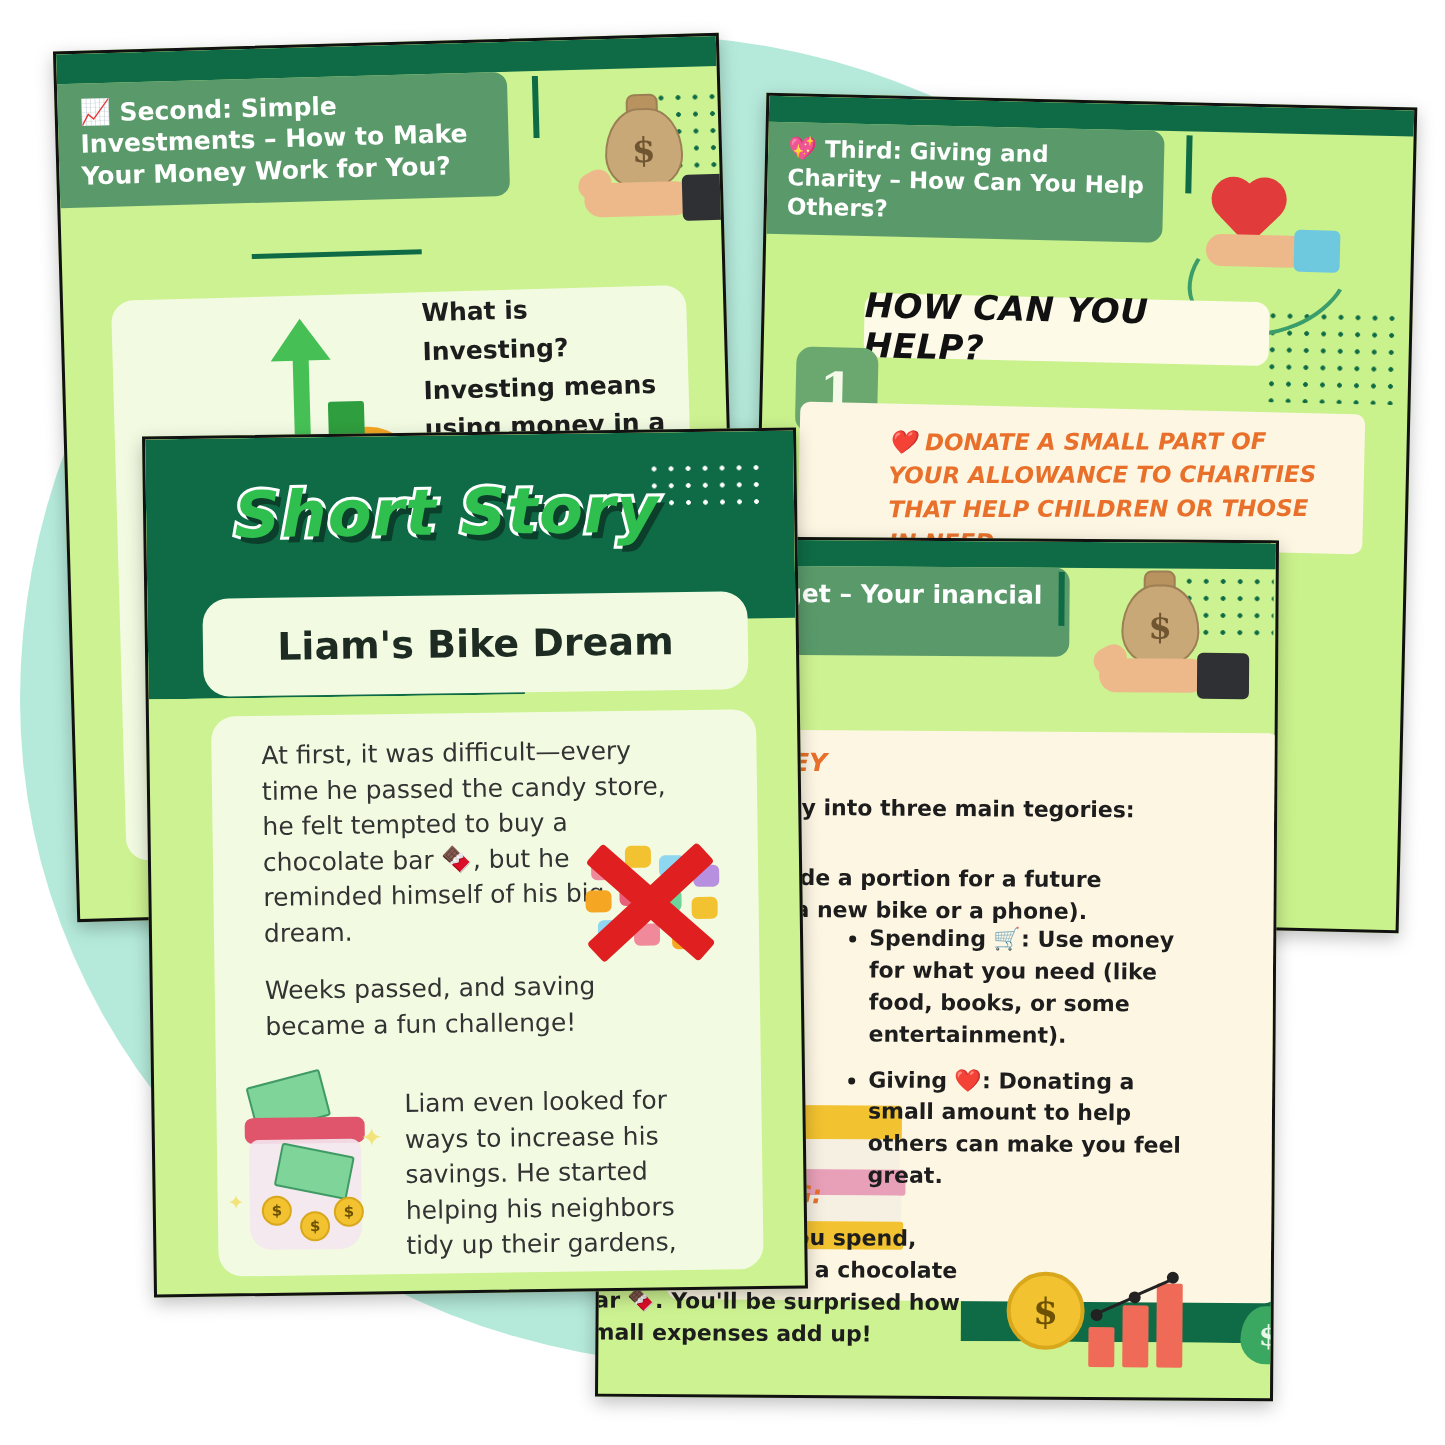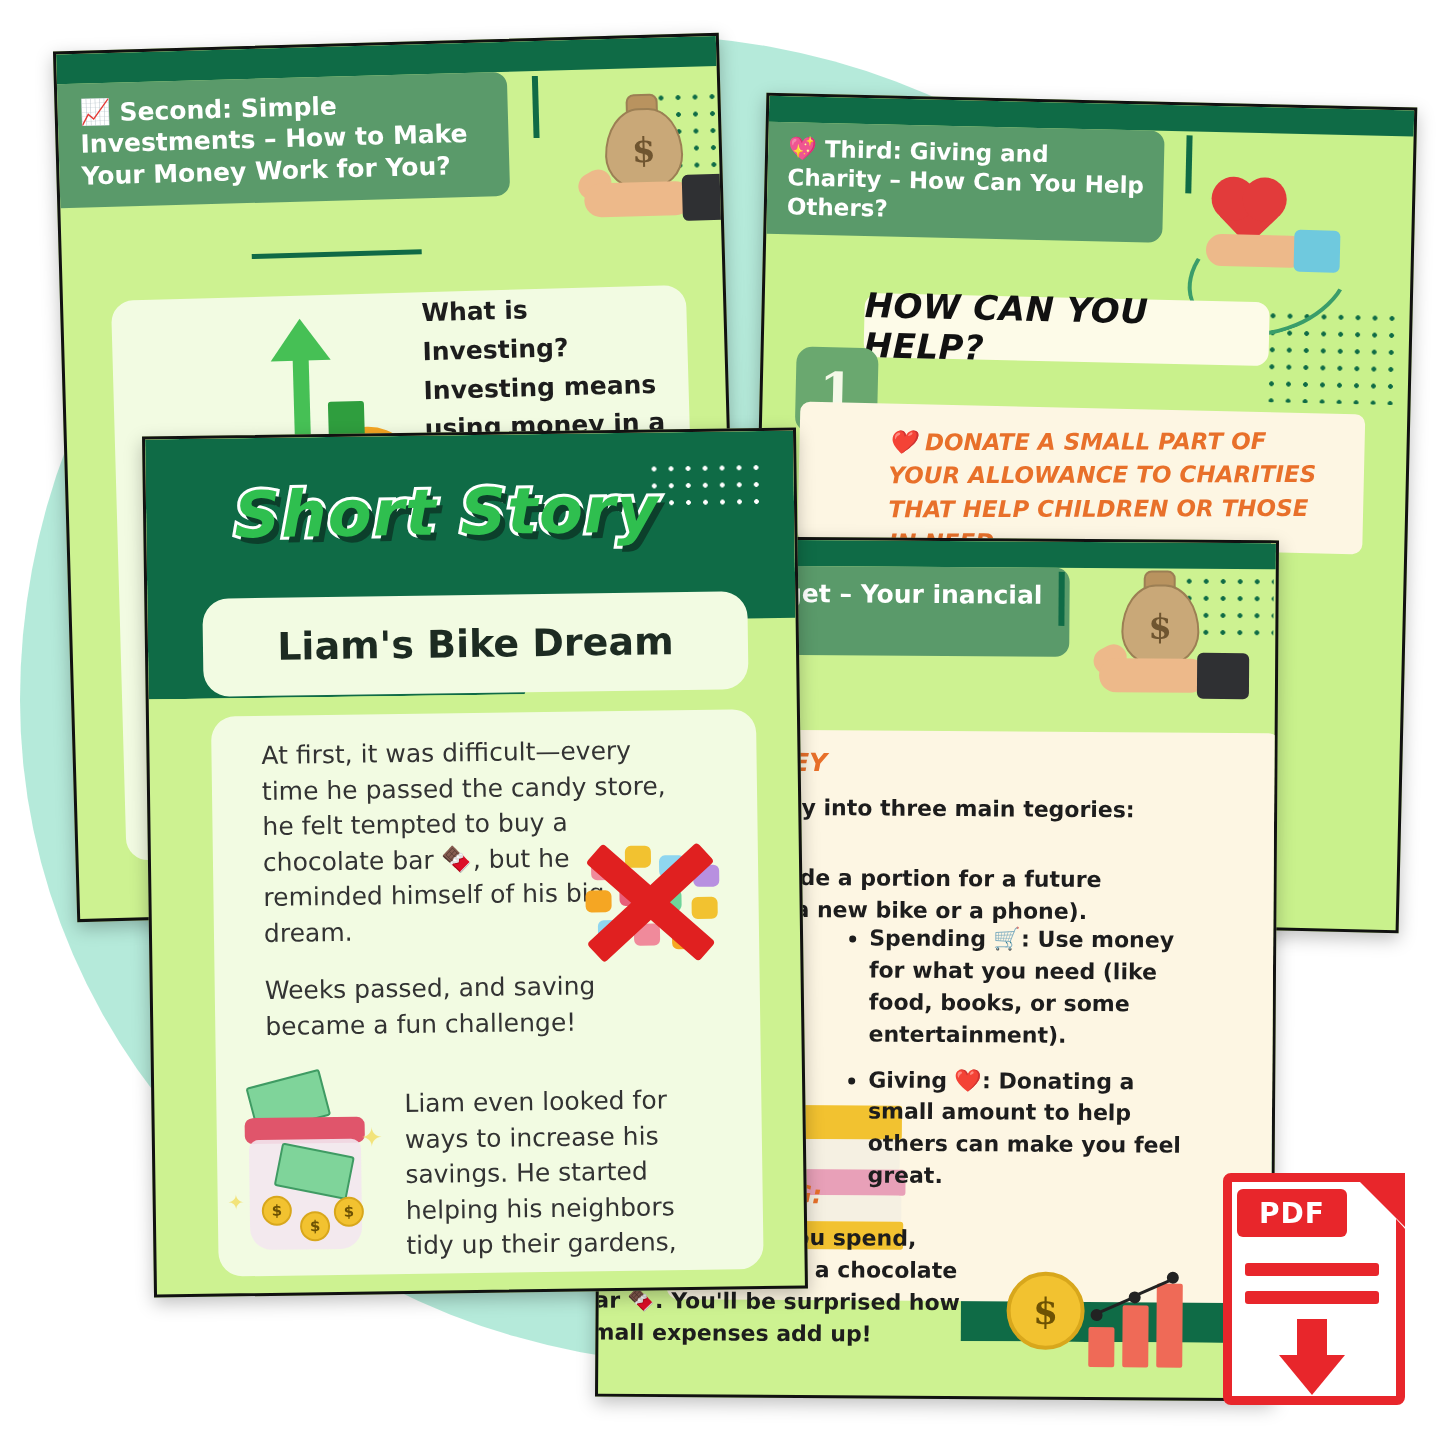--- a/index.html
+++ b/index.html
@@ -540,22 +540,13 @@
       <div class="body"></div>
       <div class="bill" style="left:44px; top:72px; width:70px; height:40px; transform: rotate(12deg);"></div>
       <div class="coin" style="left:28px; top:118px;">$</div>
       <div class="coin" style="left:66px; top:134px;">$</div>
       <div class="coin" style="left:100px; top:120px;">$</div>
       <div class="spark" style="left:128px; top:46px;">✦</div>
       <div class="spark" style="left:-6px; top:112px; font-size:20px;">✦</div>
     </div>
   </div>
 
-  <div id="pdf-badge">
-    <div class="sheet"></div>
-    <div class="fold"></div>
-    <div class="label">PDF</div>
-    <div class="ln ln1"></div>
-    <div class="ln ln2"></div>
-    <div class="arrow-stem"></div>
-    <div class="arrow-head"></div>
-  </div>
 </div>
 
 </body></html>

